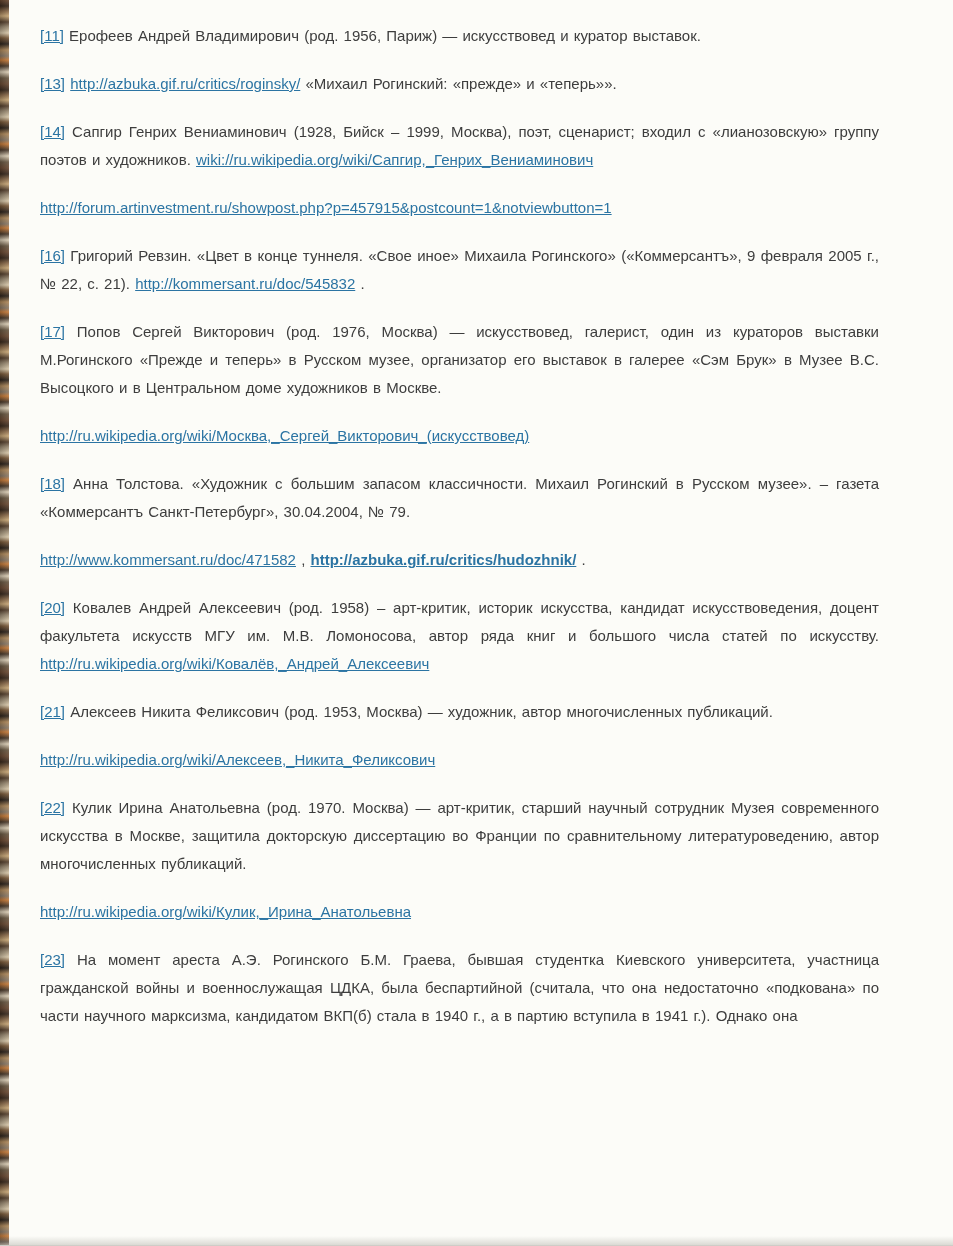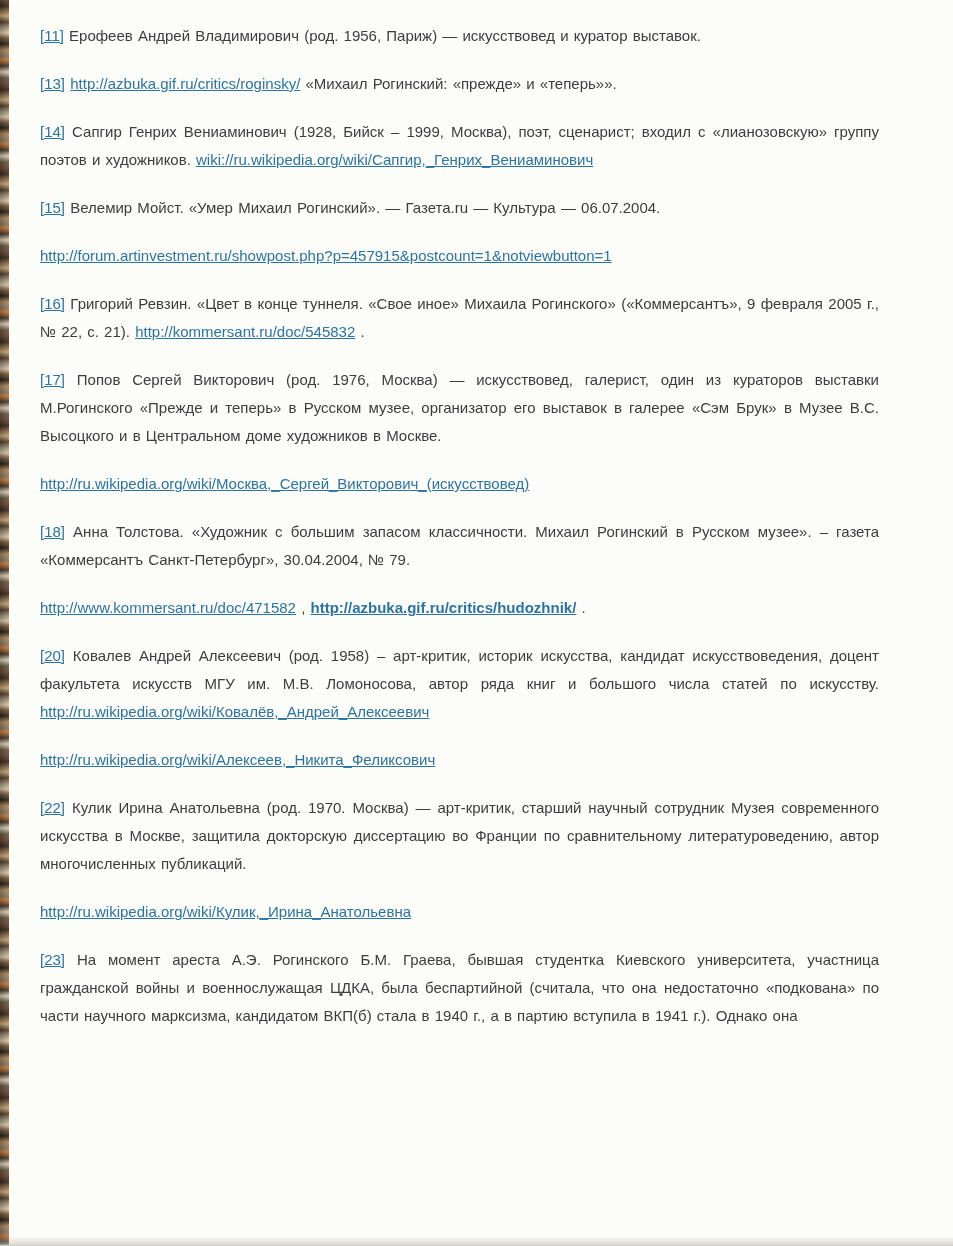--- a/index.html
+++ b/index.html
@@ -59,28 +59,28 @@
 </head>
 <body>
 
 <div class="edge-texture"></div>
 
 <main class="content">
   <div>
       <p class="fn"><a href="#" class="ref">[11]</a><span> Ерофеев Андрей Владимирович (род. 1956, Париж) — искусствовед и куратор выставок.</span></p>
       <p class="fn"><a href="#" class="ref">[13]</a><span> </span><a href="#" class="url">http://azbuka.gif.ru/critics/roginsky/</a><span>  «Михаил Рогинский: «прежде» и «теперь»».</span></p>
       <p class="fn"><a href="#" class="ref">[14]</a><span> Сапгир Генрих Вениаминович (1928, Бийск – 1999, Москва), поэт, сценарист; входил с «лианозовскую» группу поэтов и художников. </span><a href="#" class="url">wiki://ru.wikipedia.org/wiki/Сапгир,_Генрих_Вениаминович</a></p>
-      <p class="fn"><a href="#" class="ref">[15]</a><span> Велемир Мойст. «Умер Михаил Рогинский». — Газета.ru — Культура — 06.07.2004.</span></p>
       <p class="fn"><a href="#" class="url">http://forum.artinvestment.ru/showpost.php?p=457915&amp;postcount=1&amp;notviewbutton=1</a></p>
       <p class="fn"><a href="#" class="ref">[16]</a><span> Григорий Ревзин. «Цвет в конце туннеля. «Свое иное» Михаила Рогинского» («Коммерсантъ», 9 февраля 2005 г., № 22, с. 21). </span><a href="#" class="url">http://kommersant.ru/doc/545832</a><span> .</span></p>
       <p class="fn"><a href="#" class="ref">[17]</a><span> Попов Сергей Викторович (род. 1976, Москва) — искусствовед, галерист, один из кураторов выставки М.Рогинского «Прежде и теперь» в Русском музее, организатор его выставок в галерее «Сэм Брук» в Музее В.С. Высоцкого и в Центральном доме художников в Москве.</span></p>
       <p class="fn"><a href="#" class="url">http://ru.wikipedia.org/wiki/Москва,_Сергей_Викторович_(искусствовед)</a></p>
       <p class="fn"><a href="#" class="ref">[18]</a><span> Анна Толстова. «Художник с большим запасом классичности. Михаил Рогинский в Русском музее». – газета «Коммерсантъ Санкт-Петербург», 30.04.2004, № 79.</span></p>
       <p class="fn"><a href="#" class="url">http://www.kommersant.ru/doc/471582</a><span> , </span><a href="#" class="url bold">http://azbuka.gif.ru/critics/hudozhnik/</a><span> .</span></p>
       <p class="fn"><a href="#" class="ref">[20]</a><span> Ковалев Андрей Алексеевич (род. 1958) – арт-критик, историк искусства, кандидат искусствоведения, доцент факультета искусств МГУ им. М.В. Ломоносова, автор ряда книг и большого числа статей по искусству. </span><a href="#" class="url">http://ru.wikipedia.org/wiki/Ковалёв,_Андрей_Алексеевич</a></p>
+      <p class="fn"><a href="#" class="ref">[21]</a><span> Алексеев Никита Феликсович (род. 1953, Москва) — художник, автор многочисленных публикаций.</span></p>
       <p class="fn"><a href="#" class="url">http://ru.wikipedia.org/wiki/Алексеев,_Никита_Феликсович</a></p>
       <p class="fn"><a href="#" class="ref">[22]</a><span> Кулик Ирина Анатольевна (род. 1970. Москва) — арт-критик, старший научный сотрудник Музея современного искусства в Москве, защитила докторскую диссертацию во Франции по сравнительному литературоведению, автор многочисленных публикаций.</span></p>
       <p class="fn"><a href="#" class="url">http://ru.wikipedia.org/wiki/Кулик,_Ирина_Анатольевна</a></p>
       <p class="fn"><a href="#" class="ref">[23]</a><span> На момент ареста А.Э. Рогинского Б.М. Граева, бывшая студентка Киевского университета, участница гражданской войны и военнослужащая ЦДКА, была беспартийной (считала, что она недостаточно «подкована» по части научного марксизма, кандидатом ВКП(б) стала в 1940 г., а в партию вступила в 1941 г.). Однако она</span></p>
     </div>
 </main>
 
 <div class="bottom-edge"></div>
 
 </body></html>

